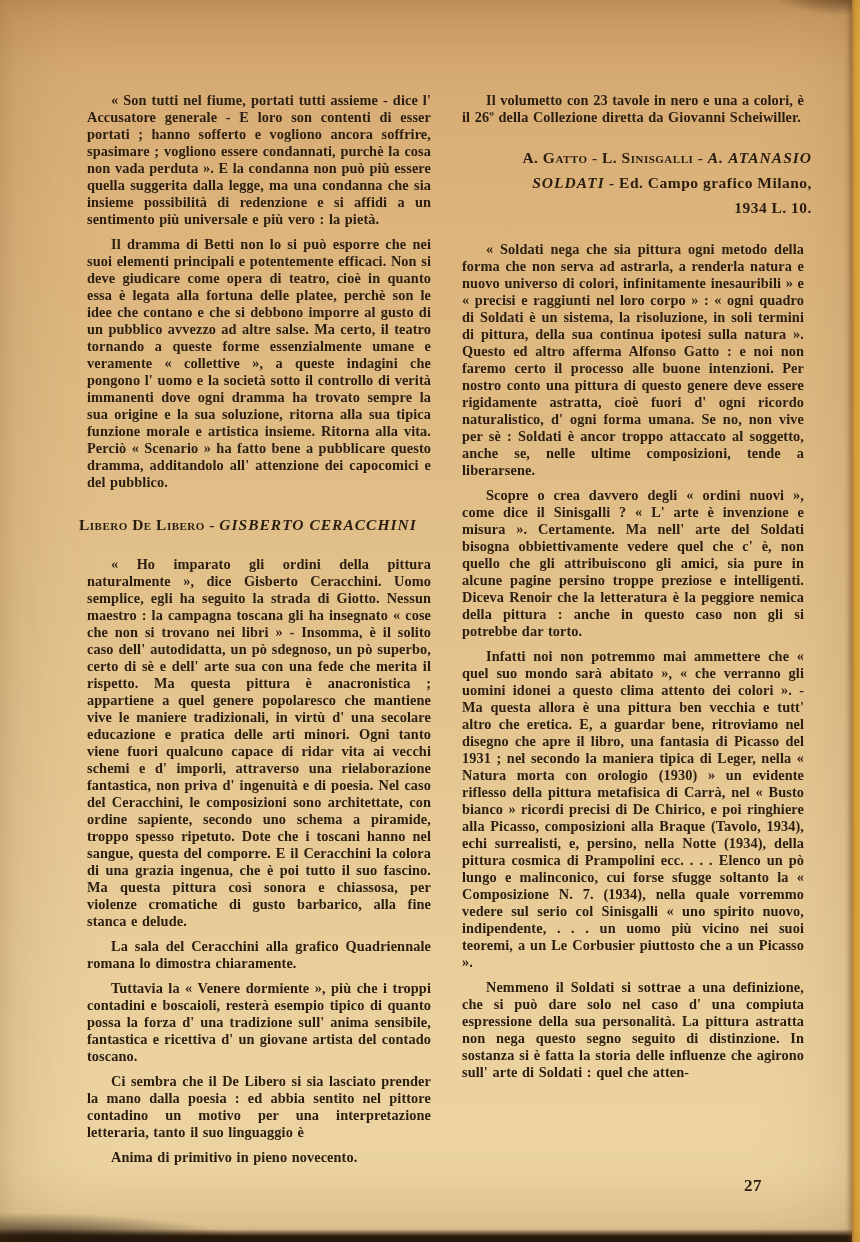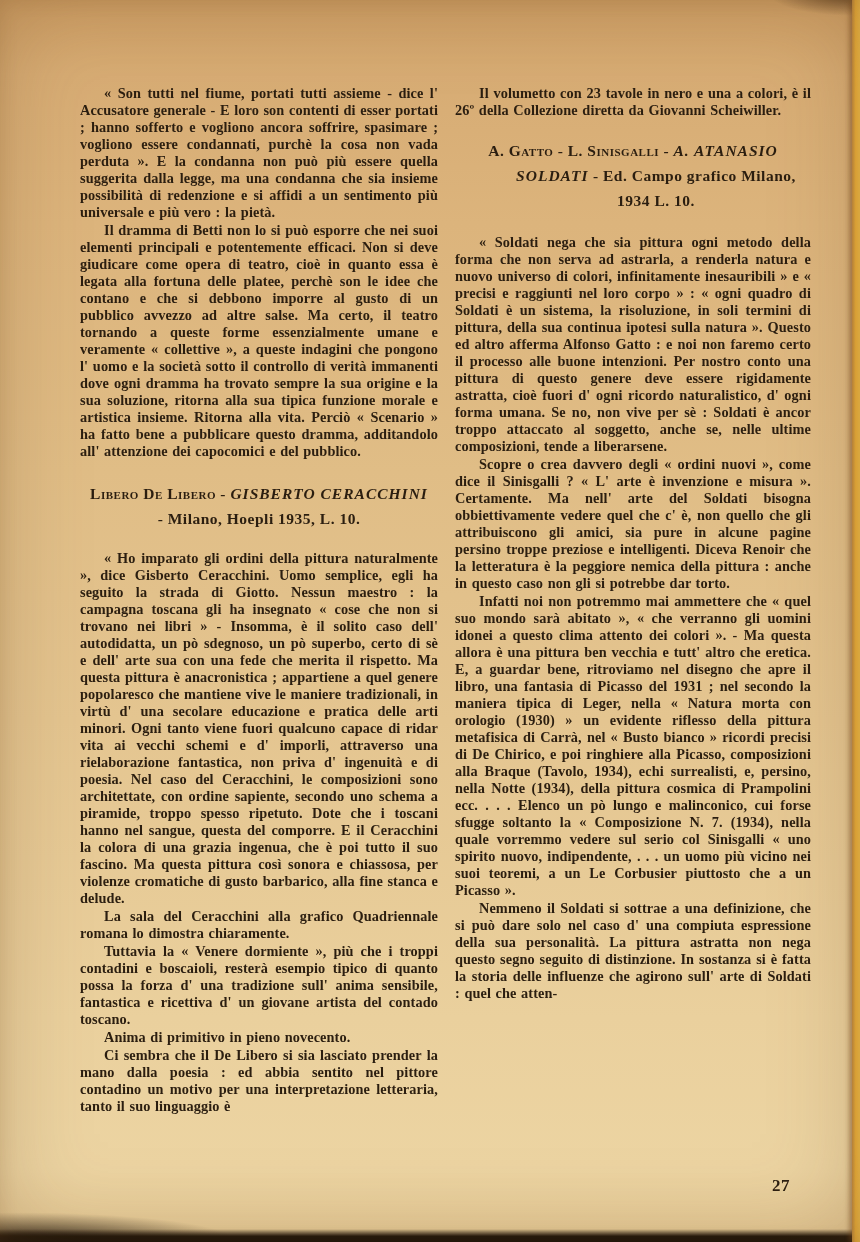--- a/index.html
+++ b/index.html
@@ -20,40 +20,40 @@
     box-shadow:inset 0 0 90px rgba(115,75,35,.28), inset 0 0 18px rgba(115,75,35,.18);
   }
   .columns{
     position:absolute;top:84px;left:79px;
     width:733px;
     display:flex;gap:15px;align-items:flex-start;
   }
   .col{width:360px;}
   .col-right{width:358px;}
   .body-p{
-    margin:1px;
+    margin:8px;
     font-size:14.3px;line-height:17px;
     font-weight:bold;
     text-align:justify;
     word-spacing:.06em;
     letter-spacing:.1px;
   }
   .body-p.indent{text-indent:24px;}
   .review-heading{
     font-size:15.5px;line-height:25px;
     font-weight:bold;
     letter-spacing:.5px;
   }
-  .rh-left{margin:21px 0 19px;text-align:center;}
-  .rh-right{margin:19px 0 21px;padding-left:46px;text-indent:-46px;text-align:center;}
+  .rh-left{margin:21px 0 19px;text-align:left;}
+  .rh-right{margin:19px 0 21px;padding-left:46px;text-indent:-46px;text-align:right;}
   .sc{font-variant:small-caps;}
   .ital{font-style:italic;letter-spacing:1px;}
   .page-number{
     position:absolute;left:744px;top:1176px;
-    font-size:17px;font-weight:bold;letter-spacing:.5px;margin-left:28px;
+    font-size:17px;font-weight:bold;letter-spacing:.5px;
   }
   .edge-right{
     position:absolute;top:0;right:0;width:8px;height:100%;
     background:linear-gradient(to right,#c08a3e 0,#eeb23a 45%,#f6c14b 100%);
     box-shadow:-3px 0 4px rgba(110,65,25,.45);
   }
   .edge-bottom{
     position:absolute;left:0;bottom:0;width:100%;height:13px;
     background:linear-gradient(to top,#0f0a05 0,#1a1209 45%,rgba(26,18,9,0) 100%);
   }
@@ -72,28 +72,27 @@
 <div class="page">
 
   <div class="columns">
 
     <div class="col col-left">
       <p class="body-p indent">« Son tutti nel fiume, portati tutti assieme - dice l' Accusatore generale - E loro son contenti di esser portati ; hanno sofferto e vogliono ancora soffrire, spasimare ; vogliono essere condannati, purchè la cosa non vada perduta ». E la condanna non può più essere quella suggerita dalla legge, ma una condanna che sia insieme possibilità di redenzione e si affidi a un sentimento più universale e più vero : la pietà.</p>
       <p class="body-p indent">Il dramma di Betti non lo si può esporre che nei suoi elementi principali e potentemente efficaci. Non si deve giudicare come opera di teatro, cioè in quanto essa è legata alla fortuna delle platee, perchè son le idee che contano e che si debbono imporre al gusto di un pubblico avvezzo ad altre salse. Ma certo, il teatro tornando a queste forme essenzialmente umane e veramente « collettive », a queste indagini che pongono l' uomo e la società sotto il controllo di verità immanenti dove ogni dramma ha trovato sempre la sua origine e la sua soluzione, ritorna alla sua tipica funzione morale e artistica insieme. Ritorna alla vita. Perciò « Scenario » ha fatto bene a pubblicare questo dramma, additandolo all' attenzione dei capocomici e del pubblico.</p>
 
       <div class="review-heading rh-left">
         <span class="sc">Libero De Libero</span><span> - </span><span class="ital">GISBERTO CERACCHINI</span>
-        <div>- Milano, Hoepli 1935, L. 10.</div>
       </div>
 
       <p class="body-p indent">« Ho imparato gli ordini della pittura naturalmente », dice Gisberto Ceracchini. Uomo semplice, egli ha seguito la strada di Giotto. Nessun maestro : la campagna toscana gli ha insegnato « cose che non si trovano nei libri » - Insomma, è il solito caso dell' autodidatta, un pò sdegnoso, un pò superbo, certo di sè e dell' arte sua con una fede che merita il rispetto. Ma questa pittura è anacronistica ; appartiene a quel genere popolaresco che mantiene vive le maniere tradizionali, in virtù d' una secolare educazione e pratica delle arti minori. Ogni tanto viene fuori qualcuno capace di ridar vita ai vecchi schemi e d' imporli, attraverso una rielaborazione fantastica, non priva d' ingenuità e di poesia. Nel caso del Ceracchini, le composizioni sono architettate, con ordine sapiente, secondo uno schema a piramide, troppo spesso ripetuto. Dote che i toscani hanno nel sangue, questa del comporre. E il Ceracchini la colora di una grazia ingenua, che è poi tutto il suo fascino. Ma questa pittura così sonora e chiassosa, per violenze cromatiche di gusto barbarico, alla fine stanca e delude.</p>
       <p class="body-p indent">La sala del Ceracchini alla grafico Quadriennale romana lo dimostra chiaramente.</p>
       <p class="body-p indent">Tuttavia la « Venere dormiente », più che i troppi contadini e boscaioli, resterà esempio tipico di quanto possa la forza d' una tradizione sull' anima sensibile, fantastica e ricettiva d' un giovane artista del contado toscano.</p>
+      <p class="body-p indent">Ci sembra che il De Libero si sia lasciato prender la mano dalla poesia : ed abbia sentito nel pittore contadino un motivo per una interpretazione letteraria, tanto il suo linguaggio è</p>
       <p class="body-p indent">Anima di primitivo in pieno novecento.</p>
-      <p class="body-p indent">Ci sembra che il De Libero si sia lasciato prender la mano dalla poesia : ed abbia sentito nel pittore contadino un motivo per una interpretazione letteraria, tanto il suo linguaggio è</p>
     </div>
 
     <div class="col col-right">
       <p class="body-p indent">Il volumetto con 23 tavole in nero e una a colori, è il 26º della Collezione diretta da Giovanni Scheiwiller.</p>
 
       <div class="review-heading rh-right">
         <span class="sc">A. Gatto - L. Sinisgalli</span><span> - </span><span class="ital">A. ATANASIO SOLDATI</span><span> - Ed. Campo grafico Milano, 1934 L. 10.</span>
       </div>
 
       <p class="body-p indent">« Soldati nega che sia pittura ogni metodo della forma che non serva ad astrarla, a renderla natura e nuovo universo di colori, infinitamente inesauribili » e « precisi e raggiunti nel loro corpo » : « ogni quadro di Soldati è un sistema, la risoluzione, in soli termini di pittura, della sua continua ipotesi sulla natura ». Questo ed altro afferma Alfonso Gatto : e noi non faremo certo il processo alle buone intenzioni. Per nostro conto una pittura di questo genere deve essere rigidamente astratta, cioè fuori d' ogni ricordo naturalistico, d' ogni forma umana. Se no, non vive per sè : Soldati è ancor troppo attaccato al soggetto, anche se, nelle ultime composizioni, tende a liberarsene.</p>

